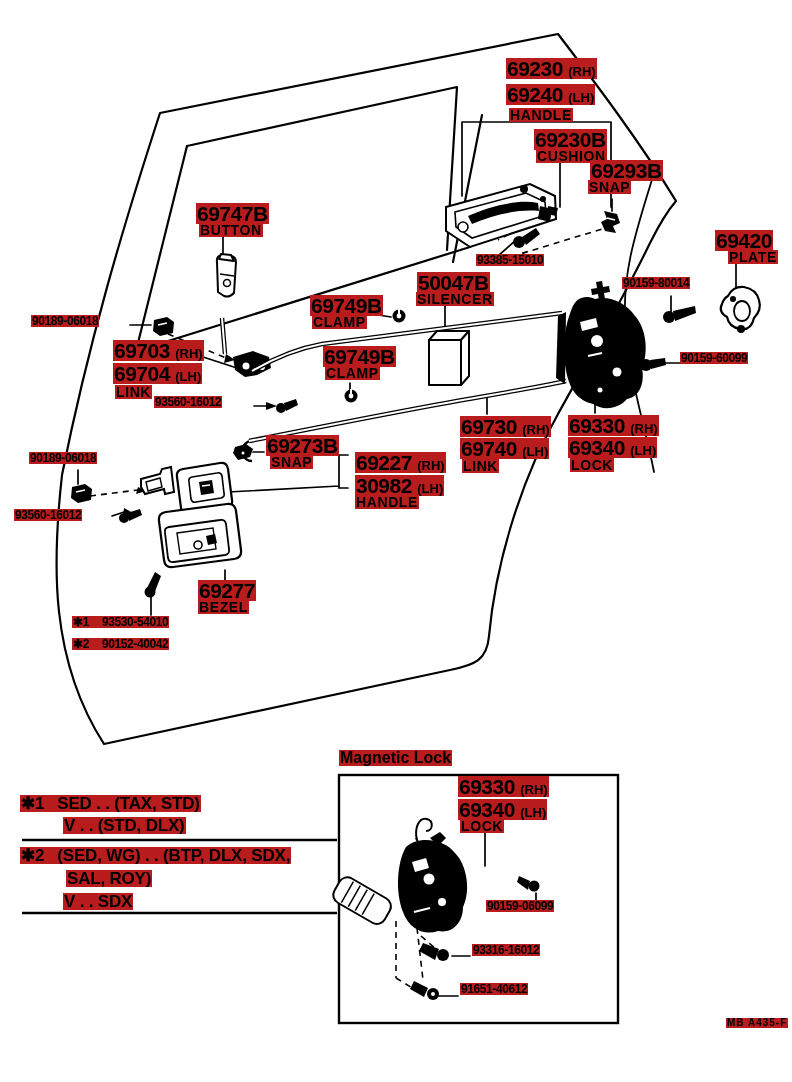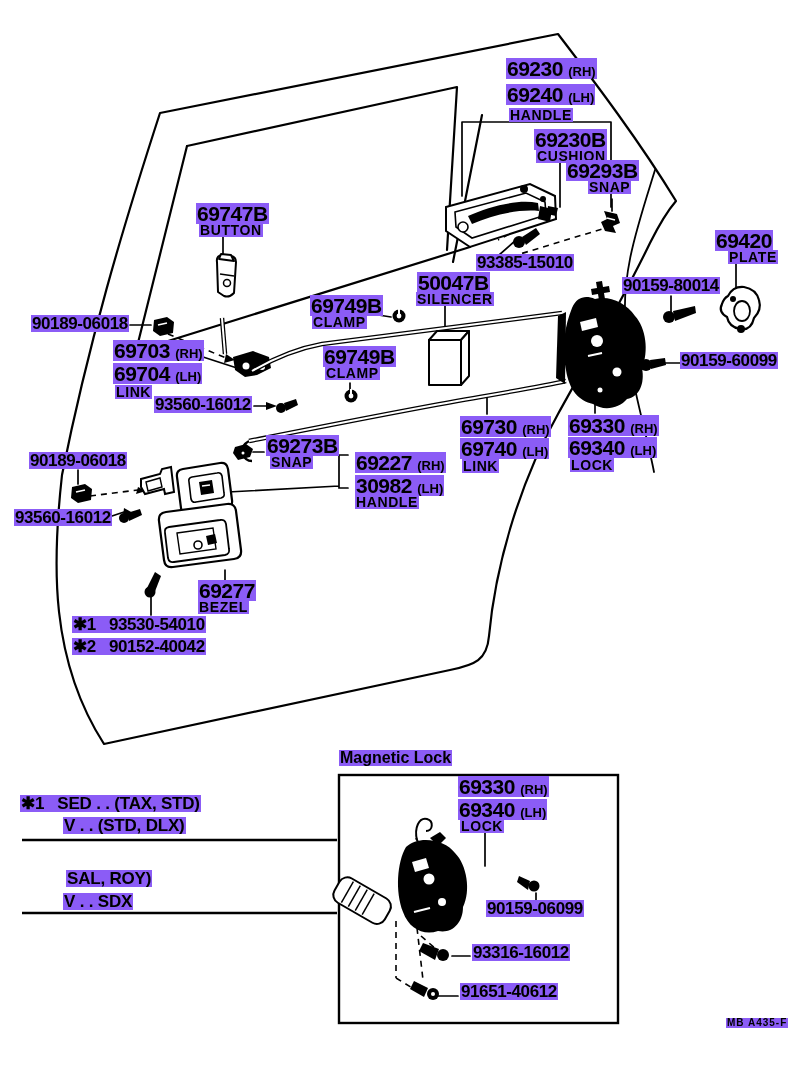--- a/index.html
+++ b/index.html
@@ -1,24 +1,24 @@
 <!DOCTYPE html>
 <html><head>
 <meta charset="utf-8">
 <style>
   html,body{margin:0;padding:0;background:#fff;}
   #stage{position:relative;width:792px;height:1082px;background:#fff;overflow:hidden;
          font-family:"Liberation Sans",sans-serif;}
   #art{position:absolute;left:0;top:0;}
   .lbl{position:absolute;font-weight:bold;color:#000;white-space:nowrap;line-height:1;
-       background:#8b5cf6;padding:0 1px;}
+       background:#b91c1c;padding:0 1px;}
   .pn{font-size:21px;letter-spacing:-0.5px;}
   .pn .sfx{font-size:13px;letter-spacing:0;}
   .wd{font-size:14px;letter-spacing:0.6px;}
-  .cd{font-size:17px;letter-spacing:-0.4px;}
+  .cd{font-size:12px;letter-spacing:-0.4px;}
   .lg{font-size:17px;letter-spacing:-0.2px;text-align:right;}
   .pre{display:inline-block;margin-right:13px;}
   .ttl{font-size:16px;letter-spacing:0;}
   .ft{font-size:10px;letter-spacing:1px;}
 </style>
 </head>
 <body>
 
 <div id="stage">
 
@@ -253,21 +253,21 @@
   </g>
 </svg>
 
 <div class="lbl pn" style="left:506px;top:58px"><span>69230</span> <span class="sfx">(RH)</span></div>
 <div class="lbl pn" style="left:506px;top:84px"><span>69240</span> <span class="sfx">(LH)</span></div>
 <div class="lbl wd" style="left:509px;top:108px">HANDLE</div>
 
 <div class="lbl pn" style="left:534px;top:129px">69230B</div>
 <div class="lbl wd" style="left:536px;top:149px">CUSHION</div>
 
-<div class="lbl pn" style="left:566px;top:160px">69293B</div>
+<div class="lbl pn" style="left:590px;top:160px">69293B</div>
 <div class="lbl wd" style="left:588px;top:180px">SNAP</div>
 
 <div class="lbl pn" style="left:196px;top:203px">69747B</div>
 <div class="lbl wd" style="left:199px;top:223px">BUTTON</div>
 
 <div class="lbl cd" style="left:476px;top:254px">93385-15010</div>
 
 <div class="lbl pn" style="left:417px;top:272px">50047B</div>
 <div class="lbl wd" style="left:416px;top:292px">SILENCER</div>
 
@@ -312,20 +312,21 @@
 <div class="lbl cd" style="left:14px;top:509px">93560-16012</div>
 
 <div class="lbl pn" style="left:198px;top:580px">69277</div>
 <div class="lbl wd" style="left:198px;top:600px">BEZEL</div>
 
 <div class="lbl cd" style="left:72px;top:616px"><span class="pre">✱1</span><span>93530-54010</span></div>
 <div class="lbl cd" style="left:72px;top:638px"><span class="pre">✱2</span><span>90152-40042</span></div>
 
 <div class="lbl lg" style="left:20px;top:795px"><span class="pre">✱1</span><span>SED . . (TAX, STD)</span></div>
 <div class="lbl lg" style="left:63px;top:817px">V . . (STD, DLX)</div>
+<div class="lbl lg" style="left:20px;top:847px"><span class="pre">✱2</span><span>(SED, WG) . . (BTP, DLX, SDX,</span></div>
 <div class="lbl lg" style="left:66px;top:870px">SAL, ROY)</div>
 <div class="lbl lg" style="left:63px;top:893px">V . . SDX</div>
 
 <div class="lbl ttl" style="left:339px;top:750px">Magnetic Lock</div>
 <div class="lbl pn" style="left:458px;top:776px"><span>69330</span> <span class="sfx">(RH)</span></div>
 <div class="lbl pn" style="left:458px;top:799px"><span>69340</span> <span class="sfx">(LH)</span></div>
 <div class="lbl wd" style="left:460px;top:819px">LOCK</div>
 <div class="lbl cd" style="left:486px;top:900px">90159-06099</div>
 <div class="lbl cd" style="left:472px;top:944px">93316-16012</div>
 <div class="lbl cd" style="left:460px;top:983px">91651-40612</div>

